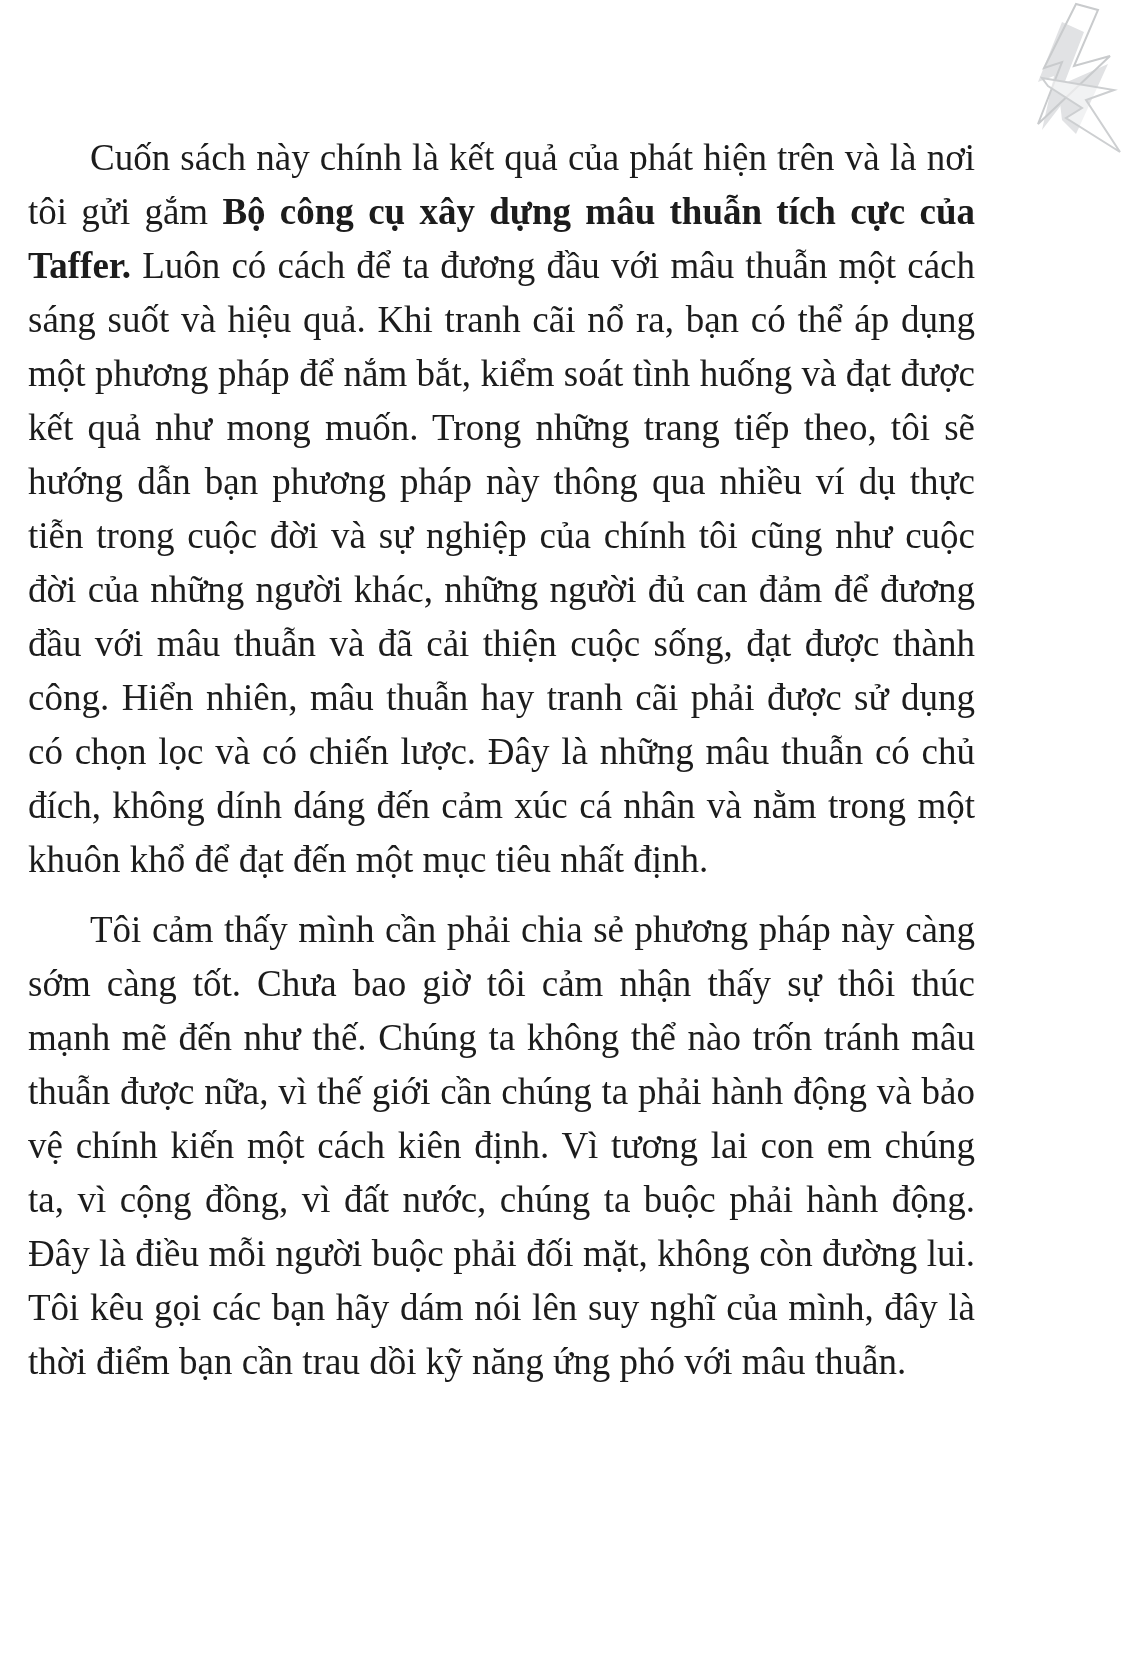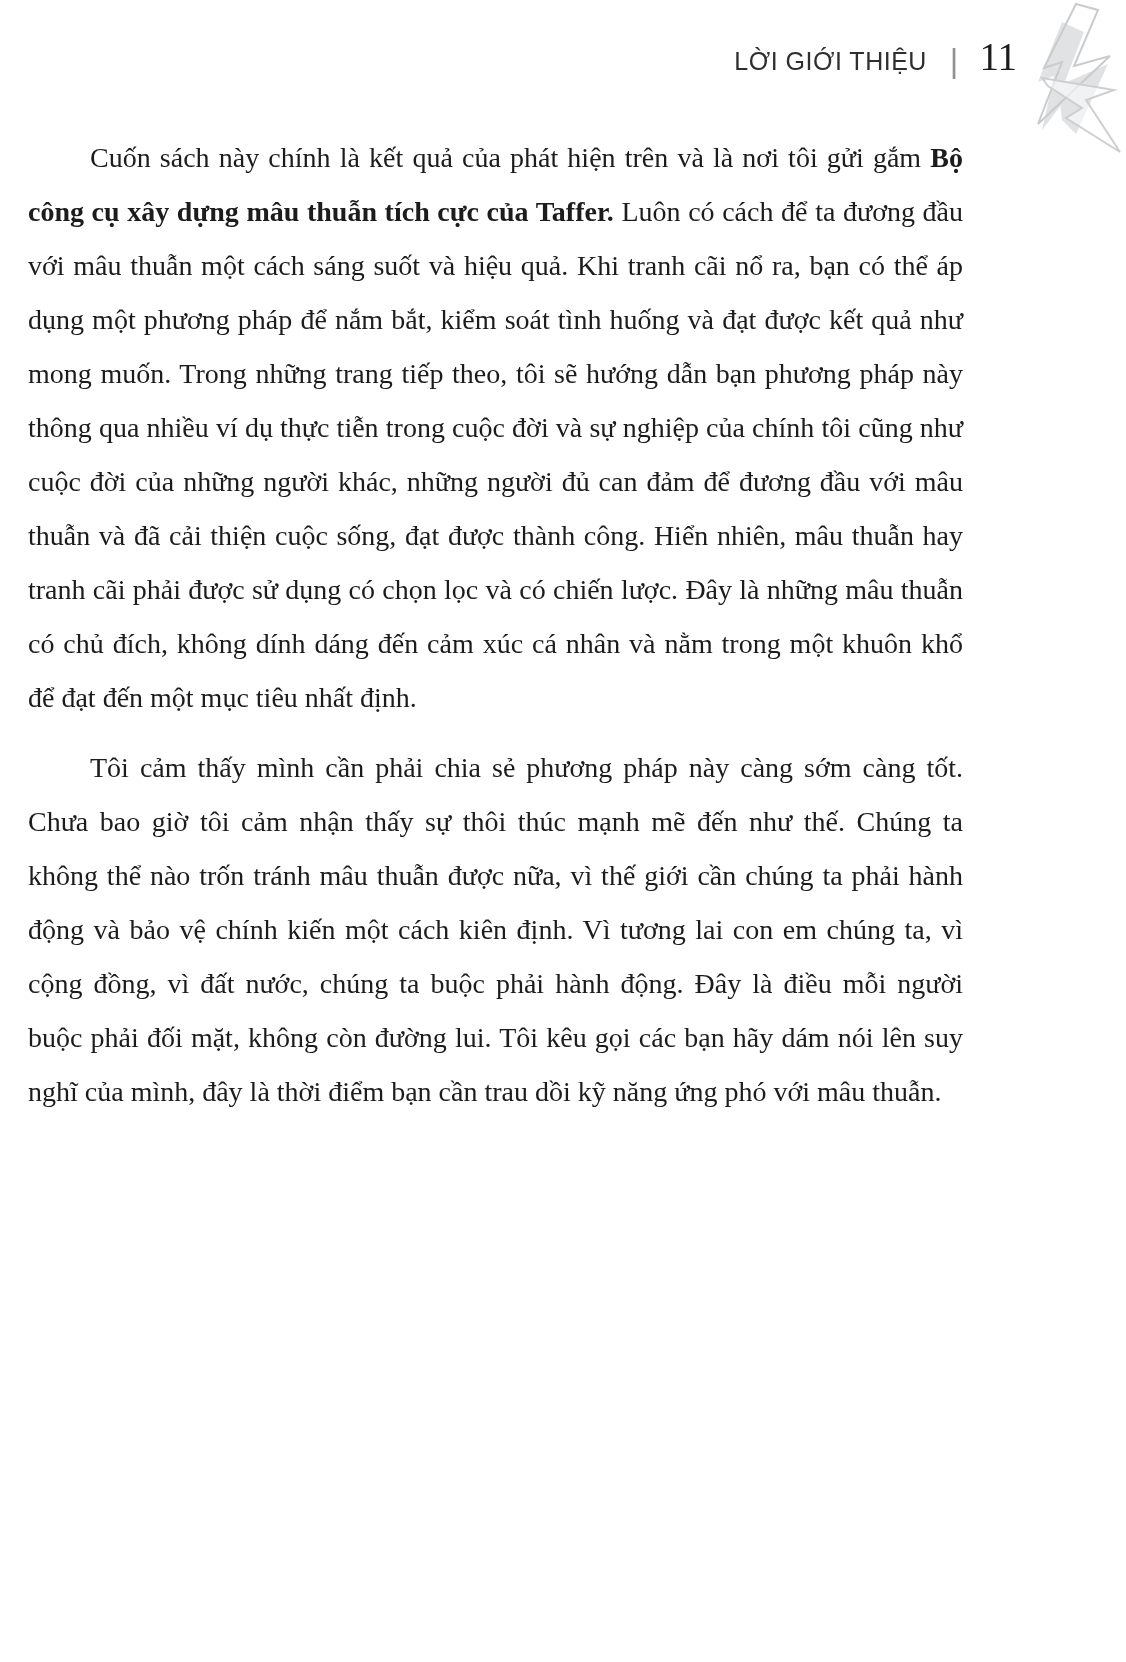--- a/index.html
+++ b/index.html
@@ -57,41 +57,36 @@
   }
 
   
   .page-body {
     position: absolute;
     top: 131px;
     left: 28px;
     width: 947px;
   }
   .para {
-    margin: 0 12px 16px 0;
-    font-size: 28px;
+    margin: 0 0 16px 0;
+    font-size: 37px;
     line-height: 54px;
     text-align: justify;
     text-indent: 62px;
     color: #1c1c1c;
   }
   .para b {
     font-weight: bold;
   }
 </style>
 </head>
 <body>
 
 <div class="page">
 
-  <header class="page-header">
-    <span class="section-title">LỜI GIỚI THIỆU</span>
-    <span class="header-sep">|</span>
-    <span class="page-number">11</span>
-  </header>
 
   <div class="corner-decoration">
     <svg width="108" height="165" viewBox="0 0 108 165" xmlns="http://www.w3.org/2000/svg" aria-hidden="true">
 
       <polygon points="44,22 20,82 36,76 24,130 64,78 46,84 66,32" fill="#e1e2e4"></polygon>
       <polygon points="40,86 90,64 58,134 44,120" fill="#e1e2e4"></polygon>
 
       <polygon points="58,4 26,68 44,62 20,124 92,56 56,66 80,10" fill="none" stroke="#c9cbcd" stroke-width="2" stroke-linejoin="miter"></polygon>
 
       <polygon points="24,78 96,90 68,100 102,152 48,118 64,108 30,86" fill="rgba(255,255,255,0.55)" stroke="#cdcfd1" stroke-width="2" stroke-linejoin="miter"></polygon>

